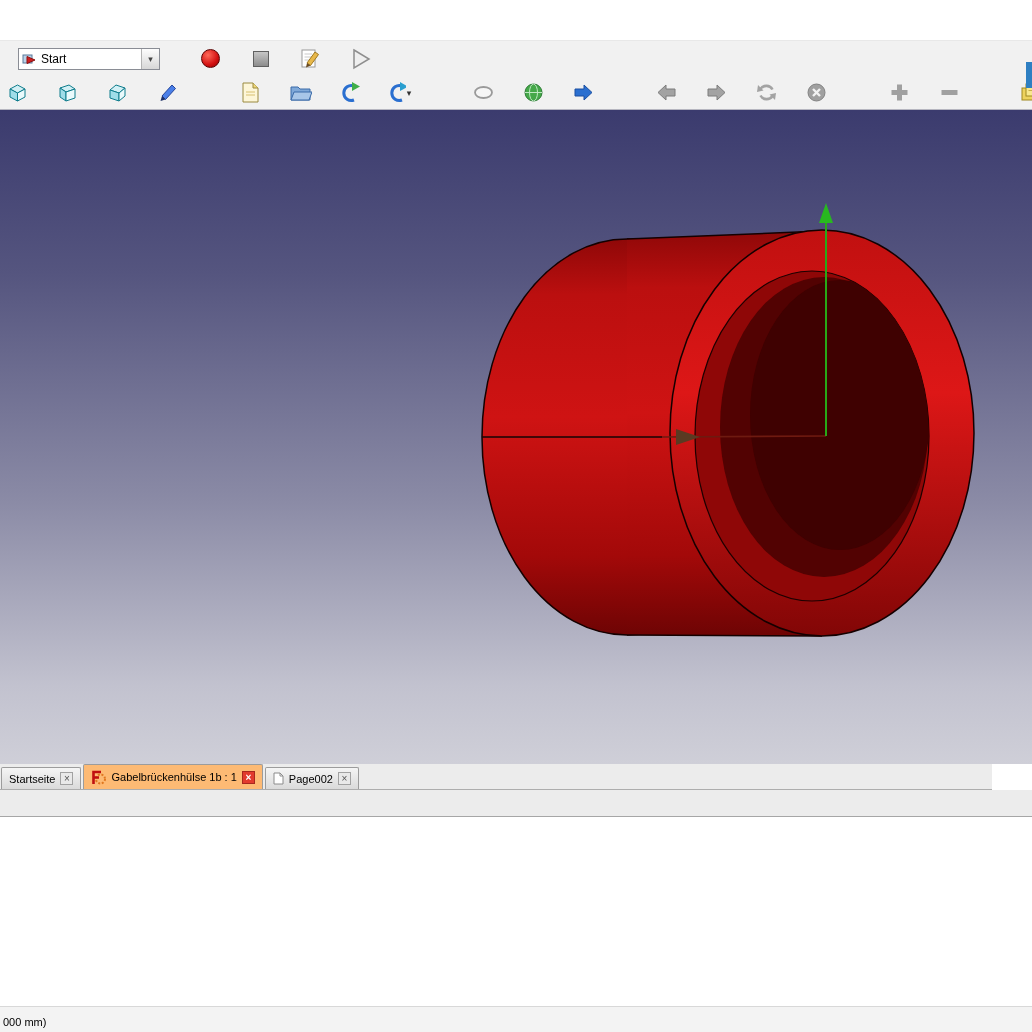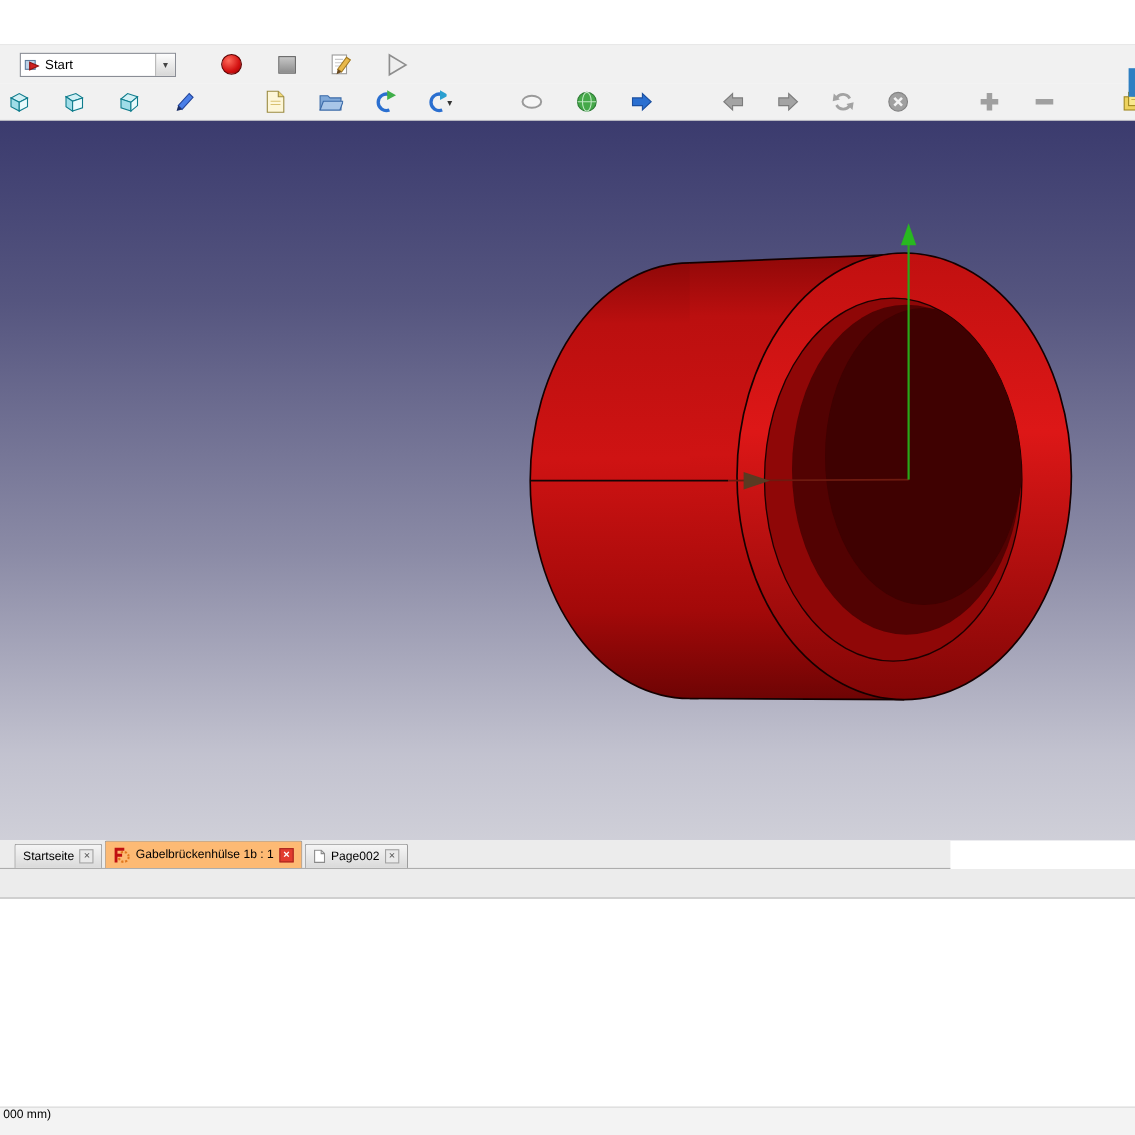--- a/index.html
+++ b/index.html
@@ -34,35 +34,35 @@
   .mleft { margin-left:14px; }
 
   .edge-sliver { position:absolute; right:0; top:62px; width:6px; height:26px; background:#2e7fc2; }
 
   
   .viewport { position:absolute; top:110px; left:0; width:1032px; height:654px;
               background:linear-gradient(180deg,#3b3b6e 0%, #55557f 25%, #8b8ba6 60%, #c2c2cf 88%, #cfcfd8 100%); }
   .viewport svg { position:absolute; top:0; left:0; }
 
   
-  .tabbar { position:absolute; top:764px; left:0; width:864px; height:26px; background:#ececec;
-            border-bottom:1px solid #adadad; display:flex; align-items:flex-end; padding-left:13px; }
+  .tabbar { position:absolute; top:764px; left:0; width:992px; height:26px; background:#ececec;
+            border-bottom:1px solid #adadad; display:flex; align-items:flex-end; padding-left:1px; }
   .tab { display:flex; align-items:center; gap:5px; height:22px; padding:0 7px; font-size:11px;
          border:1px solid #9c9c9c; border-bottom:none; background:linear-gradient(#f5f5f5,#dadada);
          margin-right:2px; border-radius:2px 2px 0 0; white-space:nowrap; }
   .tab.active { background:#fdba74; height:25px; }
   .closebox { width:13px; height:13px; border:1px solid #a2a2a2; background:#e9e9e9; font-size:10px;
               line-height:11px; text-align:center; color:#555; }
   .closebox.red { background:#e23b2e; border-color:#a8281e; color:#fff; font-weight:bold; }
 
   .subpanel { position:absolute; top:790px; left:0; width:1032px; height:27px; background:#ececec;
               border-bottom:1px solid #a6a6a6; }
   .reportview { position:absolute; top:817px; left:0; width:1032px; height:189px; background:#ffffff; }
   .statusbar { position:absolute; top:1006px; left:0; width:1032px; height:26px; background:#f3f3f3;
-               border-top:1px solid #d8d8d8; display:flex; padding:0 0 4px 3px;
+               border-top:1px solid #d8d8d8; display:flex; align-items:flex-end; padding:0 0 4px 3px;
                font-size:11px; }
 </style>
 </head>
 <body>
 
 <div class="top-blank"></div>
 
 <div class="toolbar tb1">
   <div class="combo">
     <span class="combo-icon">

